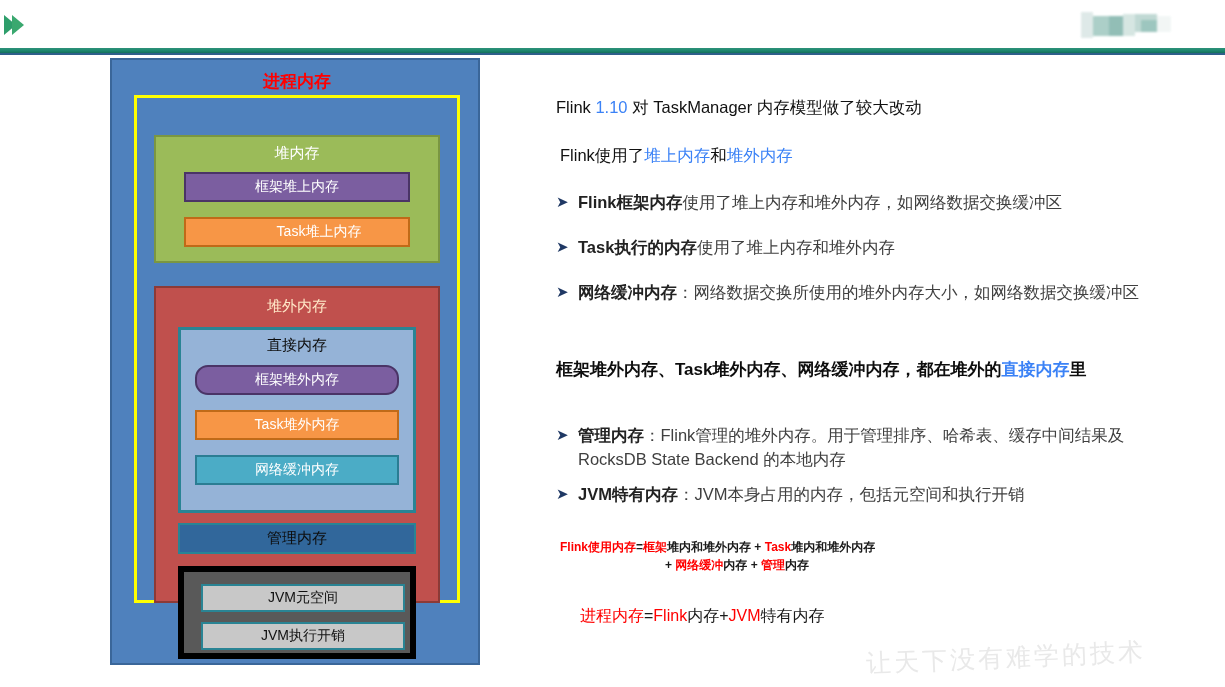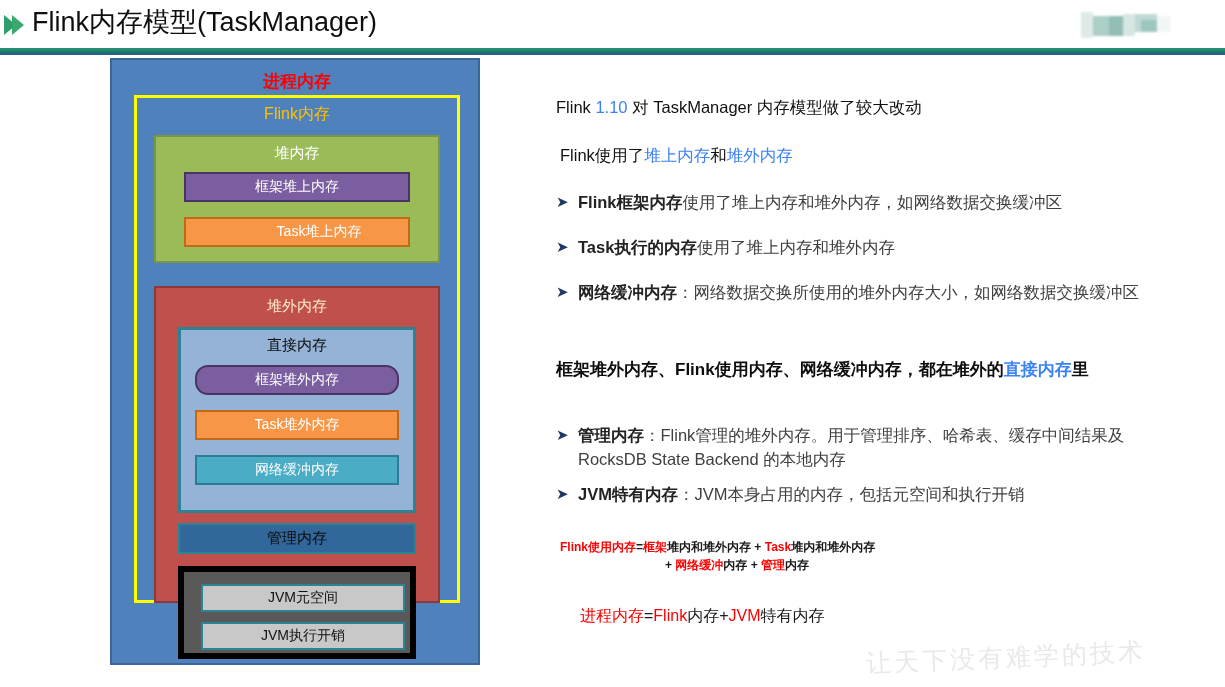--- a/index.html
+++ b/index.html
@@ -205,42 +205,40 @@
   }
 </style>
 </head>
 <body>
 
 <div id="header">
   <svg id="title-bullet" viewBox="0 0 26 26">
     <path d="M2 3 L14 13 L2 23 Z" fill="#2e9e6b"></path>
     <path d="M10 3 L22 13 L10 23 Z" fill="#3aa86f"></path>
   </svg>
-  <div id="page-title">Flink内存模型(TaskManager)</div>
 
   <div id="brand-logo">
     <div class="blk" style="left:2px;  top:2px;  width:12px; height:26px; background:#d9e6e4;"></div>
     <div class="blk" style="left:14px; top:6px;  width:16px; height:20px; background:#9ec7bf;"></div>
     <div class="blk" style="left:30px; top:6px;  width:14px; height:20px; background:#7fb3aa;"></div>
     <div class="blk" style="left:44px; top:4px;  width:12px; height:22px; background:#cfe2de;"></div>
     <div class="blk" style="left:56px; top:4px;  width:22px; height:18px; background:#b6d3cd;"></div>
     <div class="blk" style="left:62px; top:10px; width:16px; height:12px; background:#8dbdb4;"></div>
     <div class="blk" style="left:78px; top:6px;  width:14px; height:16px; background:#f0f5f4;"></div>
   </div>
 
   <div id="rule-teal"></div>
   <div id="rule-navy"></div>
 </div>
 
 <div id="diagram">
 
   <div id="lbl-process" class="dg-label">进程内存</div>
 
   <div id="yellow-frame"></div>
-  <div id="lbl-flinkmem" class="dg-label">Flink内存</div>
 
   <div id="box-heap">
     <div id="lbl-heap" class="dg-label">堆内存</div>
     <div id="bar-fw-heap" class="inner-bar bar-purple">框架堆上内存</div>
     <div id="bar-task-heap" class="inner-bar bar-orange">Task堆上内存</div>
   </div>
 
   <div id="box-offheap">
     <div id="lbl-offheap" class="dg-label">堆外内存</div>
 
@@ -279,21 +277,21 @@
     <span class="bullet-glyph">➤</span>
     <span class="bullet-text"><span class="bold">Task执行的内存</span><span class="gray">使用了堆上内存和堆外内存</span></span>
   </div>
 
   <div id="b3" class="bullet-row">
     <span class="bullet-glyph">➤</span>
     <span class="bullet-text"><span class="bold">网络缓冲内存</span><span class="gray">：网络数据交换所使用的堆外内存大小，如网络数据交换缓冲区</span></span>
   </div>
 
   <div id="line-summary">
-    <span>框架堆外内存、Flink使用内存、网络缓冲内存，都在堆外的</span><span class="red">直接内存</span><span>里</span>
+    <span>框架堆外内存、Task堆外内存、网络缓冲内存，都在堆外的</span><span class="red">直接内存</span><span>里</span>
   </div>
 
   <div id="b4" class="bullet-row">
     <span class="bullet-glyph">➤</span>
     <span class="bullet-text"><span class="bold">管理内存</span><span class="gray">：Flink管理的堆外内存。用于管理排序、哈希表、缓存中间结果及 RocksDB State Backend 的本地内存</span></span>
   </div>
 
   <div id="b5" class="bullet-row">
     <span class="bullet-glyph">➤</span>
     <span class="bullet-text"><span class="bold">JVM特有内存</span><span class="gray">：JVM本身占用的内存，包括元空间和执行开销</span></span>

